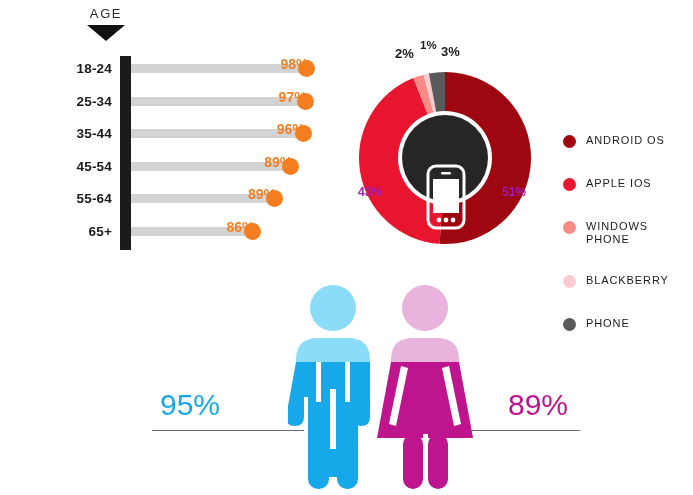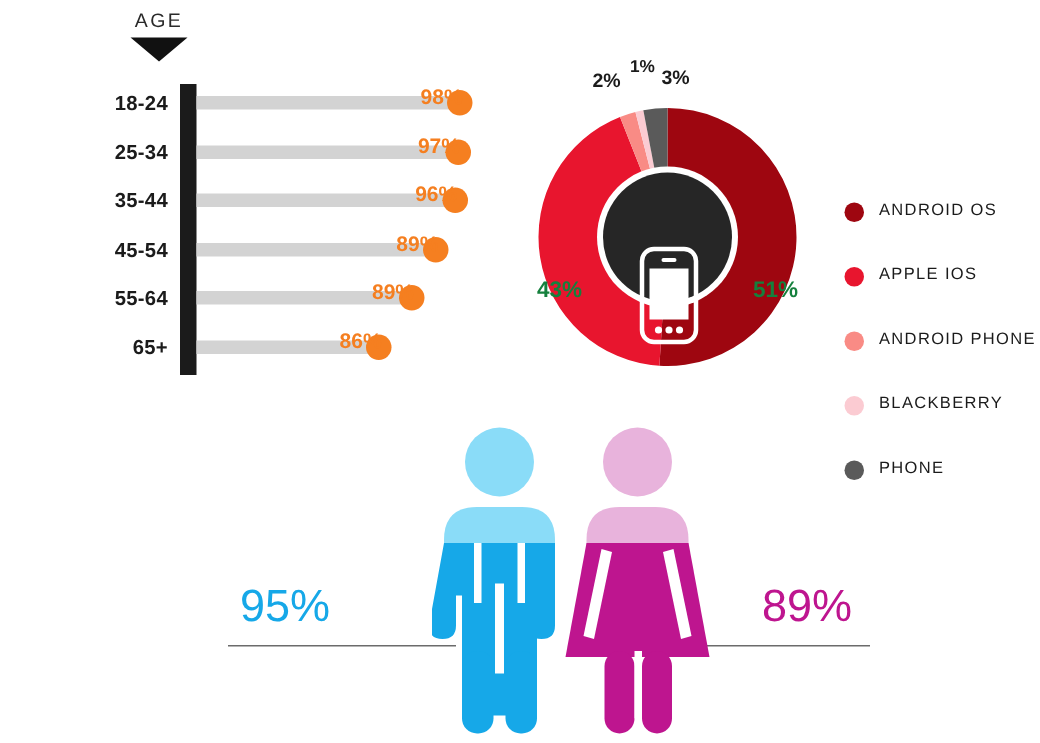--- a/index.html
+++ b/index.html
@@ -44,21 +44,21 @@
   .age-value{
     position:absolute;font-size:14px;font-weight:bold;color:#F57F20;
     top:-12px;
     margin-top:12px;
   }
 
   
   #donut-chart{position:absolute;left:340px;top:30px;width:210px;height:240px;}
   #donut-svg{position:absolute;left:5px;top:28px;}
   .donut-pct{
-    position:absolute;font-size:15px;font-weight:bold;color:#15803d;
+    position:absolute;font-size:12px;font-weight:bold;color:#a21caf;
   }
   #donut-pct-android{left:162px;top:155px;}
   #donut-pct-apple{left:18px;top:155px;}
   .donut-small-label{
     position:absolute;font-size:13px;font-weight:bold;color:#1b1b1b;
   }
   #donut-lbl-windows{left:55px;top:16px;}
   #donut-lbl-blackberry{left:80px;top:9px;font-size:11.5px;}
   #donut-lbl-others{left:101px;top:14px;}
 
@@ -179,21 +179,21 @@
       <div class="legend-row">
         <span class="legend-dot" style="background: rgb(158, 6, 16);"></span>
         <span class="legend-label">ANDROID OS</span>
       </div>
       <div class="legend-row">
         <span class="legend-dot" style="background: rgb(232, 21, 46);"></span>
         <span class="legend-label">APPLE IOS</span>
       </div>
       <div class="legend-row">
         <span class="legend-dot" style="background: rgb(249, 139, 133);"></span>
-        <span class="legend-label">ANDROID PHONE</span>
+        <span class="legend-label">WINDOWS PHONE</span>
       </div>
       <div class="legend-row">
         <span class="legend-dot" style="background: rgb(251, 203, 210);"></span>
         <span class="legend-label">BLACKBERRY</span>
       </div>
       <div class="legend-row">
         <span class="legend-dot" style="background: rgb(90, 90, 90);"></span>
         <span class="legend-label">PHONE</span>
       </div>
     </div>

